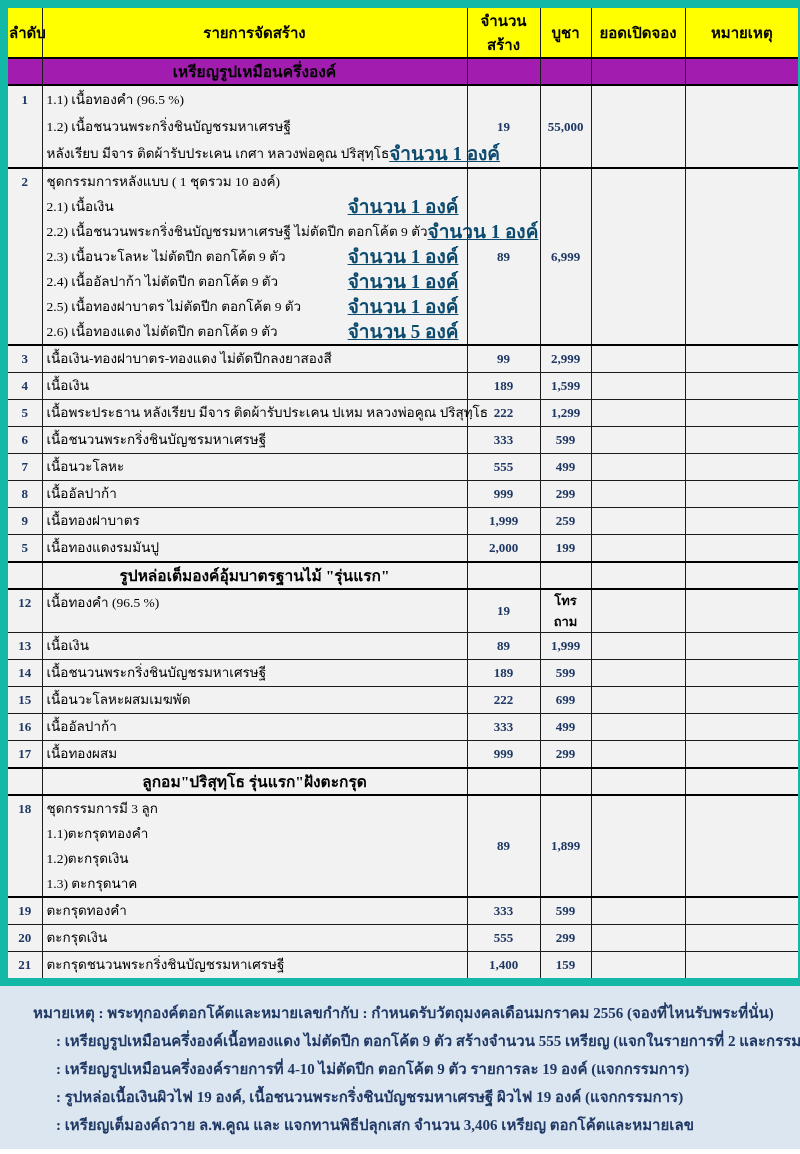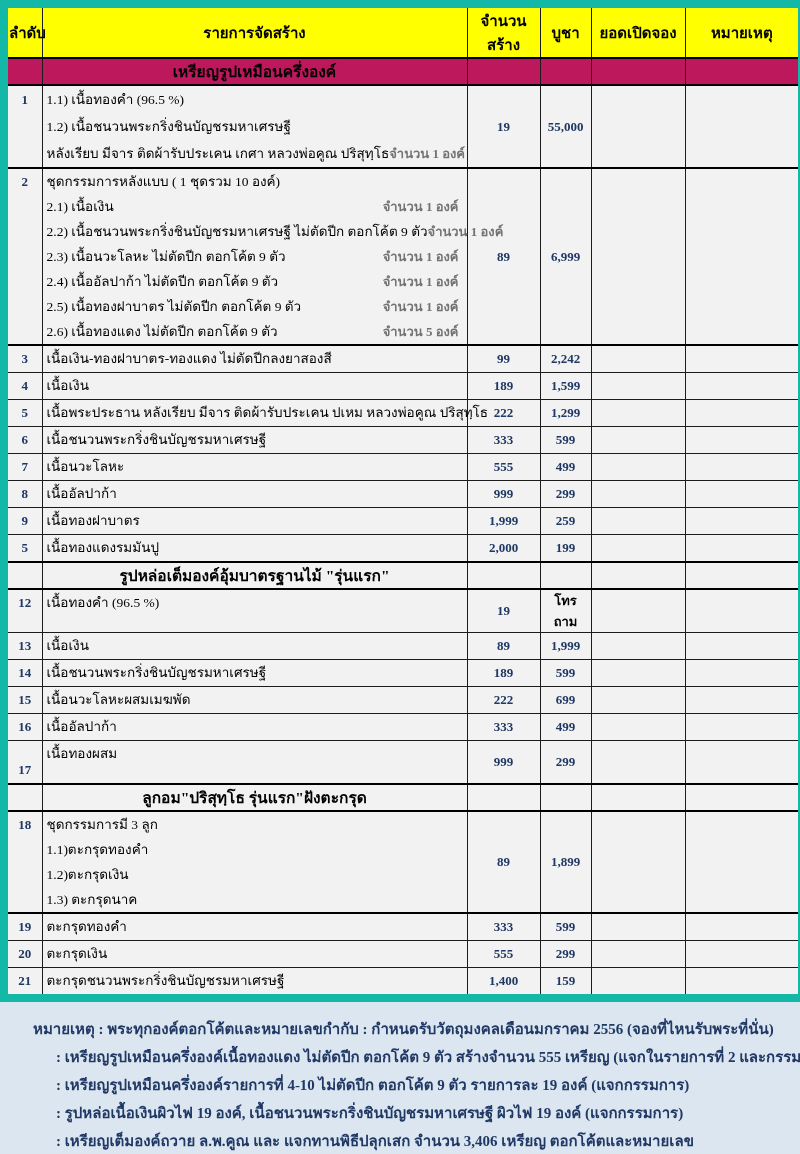--- a/index.html
+++ b/index.html
@@ -16,35 +16,35 @@
   col.c-no{width:38px;} col.c-desc{width:425px;} col.c-qty{width:73px;}
   col.c-price{width:51px;} col.c-open{width:94px;} col.c-note{width:117px;}
   th, td { border:1px solid #1c1c1c; }
   thead th {
     background:#ffff00; color:#000; font-weight:bold; font-size:15px;
     height:54px; text-align:center; vertical-align:middle; padding:0 1px;
     border-bottom:2px solid #000;
   }
   tbody td { background:#f2f2f2; }
   tr.section td { border-top:2px solid #000; border-bottom:2px solid #000; height:26px; }
-  tr.section.green td { background:#be185d; }
+  tr.section.green td { background:#a21caf; }
   td.sec-label {
     text-align:center; font-weight:bold; font-size:15.5px; color:#000;
     vertical-align:middle;
   }
   td.no {
     text-align:center; vertical-align:top; font-weight:bold; font-size:13px;
     color:#1f3864; padding-top:4px;
   }
   td.desc { vertical-align:top; padding:0 8px 0 4px; }
   td.desc .line {
     display:flex; justify-content:space-between; align-items:flex-start;
     font-size:13.5px; color:#000; white-space:nowrap;
   }
-  td.desc .line .sfx { font-size:13px; font-weight:bold; color:#737373; }
+  td.desc .line .sfx { font-size:19px; font-weight:bold; color:#0c4a6e;text-decoration:underline; }
   td.qty, td.price {
     text-align:center; vertical-align:middle; font-weight:bold; font-size:13px;
     color:#1f3864; height:26px; padding:0 2px;
   }
   td.price.blk { color:#000; font-weight:bold; }
   tr.hb td { border-bottom:2px solid #000; }
   tbody td.empty { background:#f2f2f2; }
   .footer {
     width:800px; background:#dce6f1; padding:13px 0 10px 0;
   }
@@ -143,21 +143,21 @@
           <td class="empty"></td>
         </tr>
         <tr>
           <td class="no" style="line-height: 26px; padding-top: 0px;">3</td>
           <td class="desc">
             <div class="line" style="line-height: 26px;">
               <span class="t">เนื้อเงิน-ทองฝาบาตร-ทองแดง ไม่ตัดปีกลงยาสองสี</span>
             </div>
           </td>
           <td class="qty">99</td>
-          <td class="price">2,242</td>
+          <td class="price">2,999</td>
           <td class="empty"></td>
           <td class="empty"></td>
         </tr>
         <tr>
           <td class="no" style="line-height: 26px; padding-top: 0px;">4</td>
           <td class="desc">
             <div class="line" style="line-height: 26px;">
               <span class="t">เนื้อเงิน</span>
             </div>
           </td>
@@ -300,21 +300,21 @@
             <div class="line" style="line-height: 26px;">
               <span class="t">เนื้ออัลปาก้า</span>
             </div>
           </td>
           <td class="qty">333</td>
           <td class="price">499</td>
           <td class="empty"></td>
           <td class="empty"></td>
         </tr>
         <tr>
-          <td class="no" style="line-height: 26px; padding-top: 16px;">17</td>
+          <td class="no" style="line-height: 26px; padding-top: 0px;">17</td>
           <td class="desc">
             <div class="line" style="line-height: 26px;">
               <span class="t">เนื้อทองผสม</span>
             </div>
           </td>
           <td class="qty">999</td>
           <td class="price">299</td>
           <td class="empty"></td>
           <td class="empty"></td>
         </tr>

